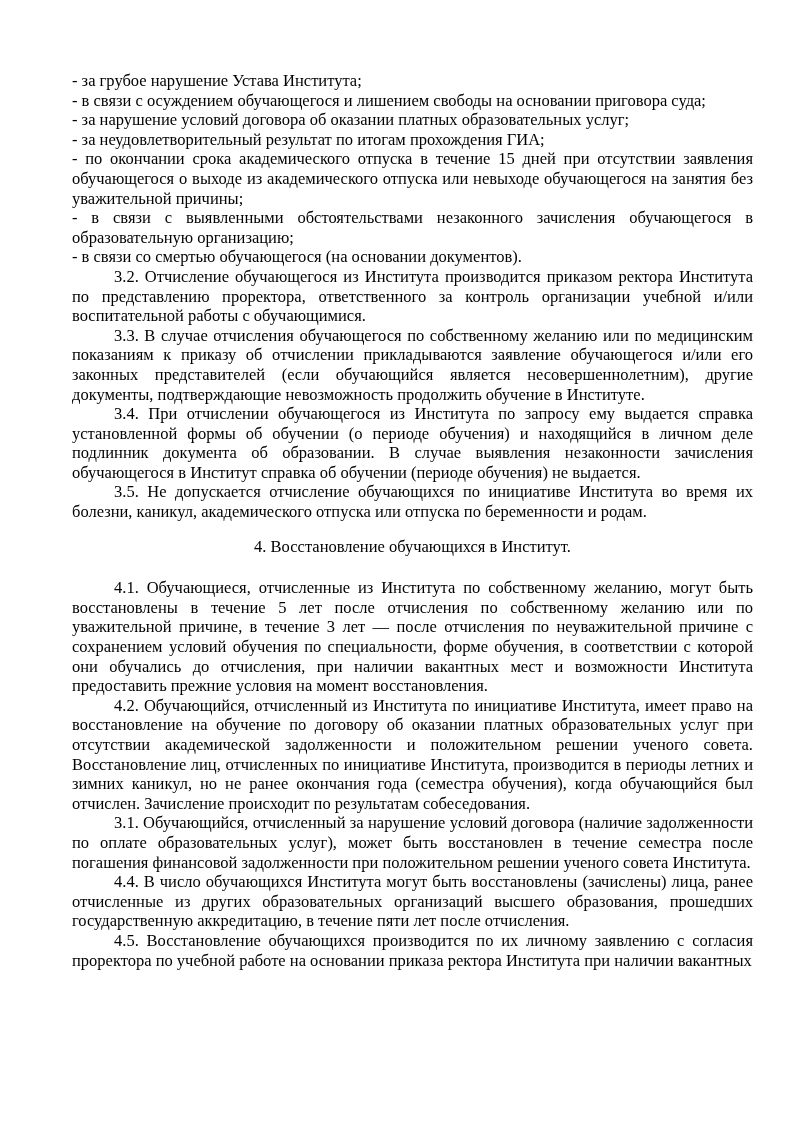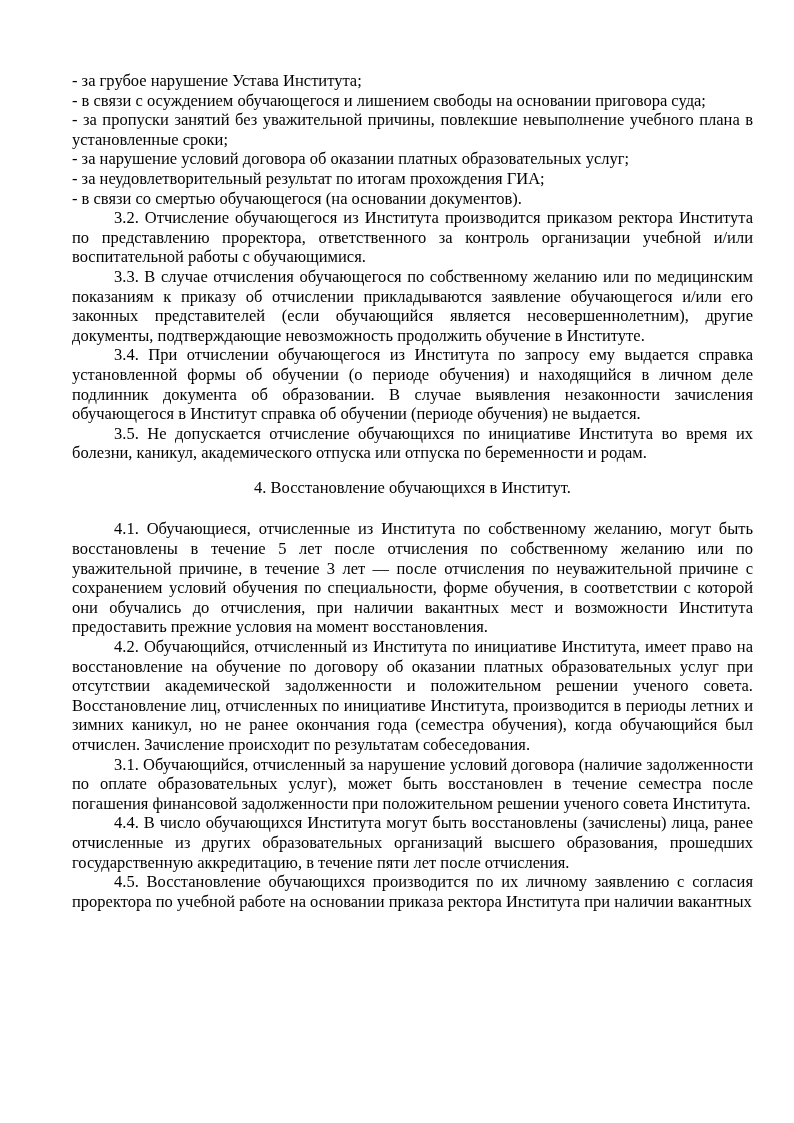--- a/index.html
+++ b/index.html
@@ -44,23 +44,24 @@
     margin: 15px 0 22px 0;
   }
 </style>
 </head>
 <body>
 
 <div class="page">
   <div class="content">
       <p class="block list">- за грубое нарушение Устава Института;</p>
       <p class="block list">- в связи с осуждением обучающегося и лишением свободы на основании приговора суда;</p>
-      <p class="block list">- за пропуски занятий без уважительной причины, повлекшие невыполнение учебного плана в установленные сроки;</p>
       <p class="block list">- за нарушение условий договора об оказании платных образовательных услуг;</p>
       <p class="block list">- за неудовлетворительный результат по итогам прохождения ГИА;</p>
+      <p class="block list">- по окончании срока академического отпуска в течение 15 дней при отсутствии заявления обучающегося о выходе из академического отпуска или невыходе обучающегося на занятия без уважительной причины;</p>
+      <p class="block list">- в связи с выявленными обстоятельствами незаконного зачисления обучающегося в образовательную организацию;</p>
       <p class="block list">- в связи со смертью обучающегося (на основании документов).</p>
       <p class="block para">3.2. Отчисление обучающегося из Института производится приказом ректора Института по представлению проректора, ответственного за контроль организации учебной и/или воспитательной работы с обучающимися.</p>
       <p class="block para">3.3. В случае отчисления обучающегося по собственному желанию или по медицинским показаниям к приказу об отчислении прикладываются заявление обучающегося и/или его законных представителей (если обучающийся является несовершеннолетним), другие документы, подтверждающие невозможность продолжить обучение в Институте.</p>
       <p class="block para">3.4. При отчислении обучающегося из Института по запросу ему выдается справка установленной формы об обучении (о периоде обучения) и находящийся в личном деле подлинник документа об образовании. В случае выявления незаконности зачисления обучающегося в Институт справка об обучении (периоде обучения) не выдается.</p>
       <p class="block para">3.5. Не допускается отчисление обучающихся по инициативе Института во время их болезни, каникул, академического отпуска или отпуска по беременности и родам.</p>
       <p class="block heading">4. Восстановление обучающихся в Институт.</p>
       <p class="block para">4.1. Обучающиеся, отчисленные из Института по собственному желанию, могут быть восстановлены в течение 5 лет после отчисления по собственному желанию или по уважительной причине, в течение 3 лет — после отчисления по неуважительной причине с сохранением условий обучения по специальности, форме обучения, в соответствии с которой они обучались до отчисления, при наличии вакантных мест и возможности Института предоставить прежние условия на момент восстановления.</p>
       <p class="block para">4.2. Обучающийся, отчисленный из Института по инициативе Института, имеет право на восстановление на обучение по договору об оказании платных образовательных услуг при отсутствии академической задолженности и положительном решении ученого совета. Восстановление лиц, отчисленных по инициативе Института, производится в периоды летних и зимних каникул, но не ранее окончания года (семестра обучения), когда обучающийся был отчислен. Зачисление происходит по результатам собеседования.</p>
       <p class="block para">3.1. Обучающийся, отчисленный за нарушение условий договора (наличие задолженности по оплате образовательных услуг), может быть восстановлен в течение семестра после погашения финансовой задолженности при положительном решении ученого совета Института.</p>
       <p class="block para">4.4. В число обучающихся Института могут быть восстановлены (зачислены) лица, ранее отчисленные из других образовательных организаций высшего образования, прошедших государственную аккредитацию, в течение пяти лет после отчисления.</p>

